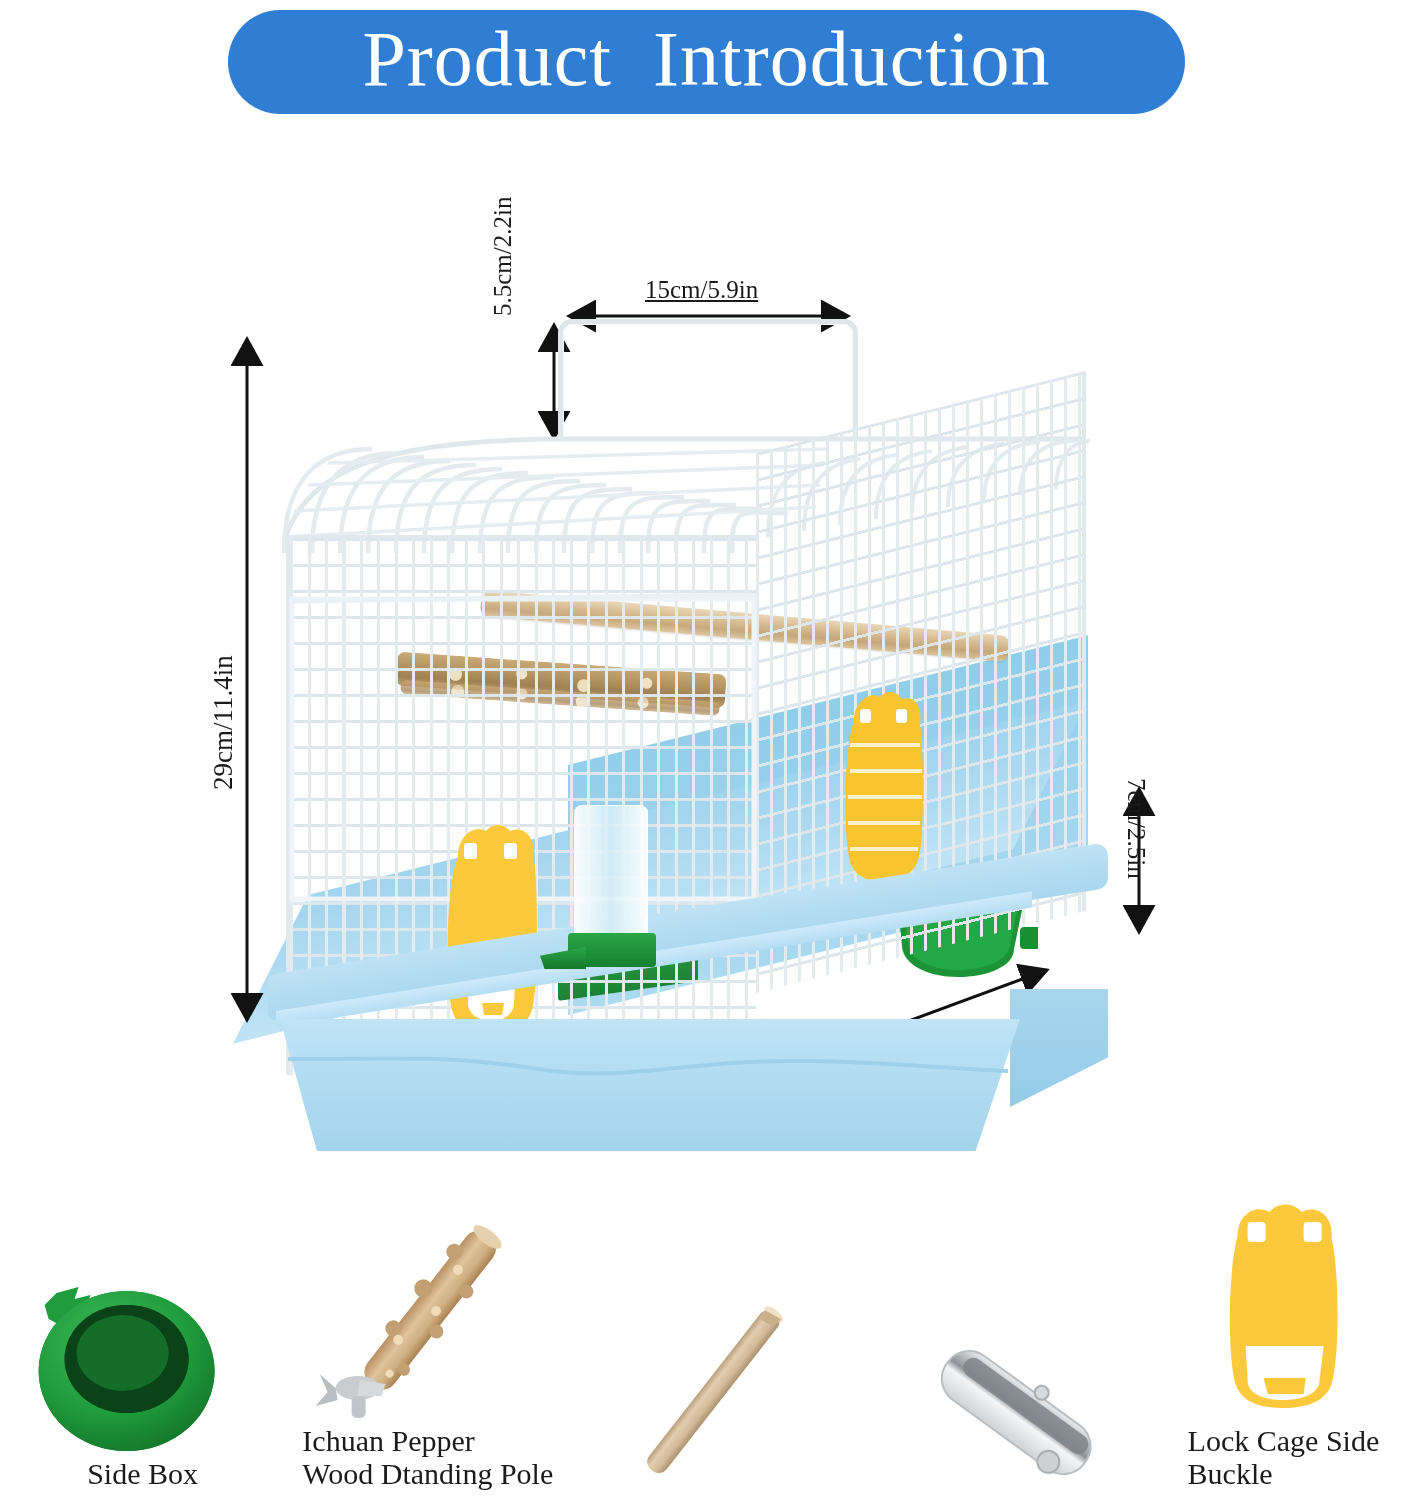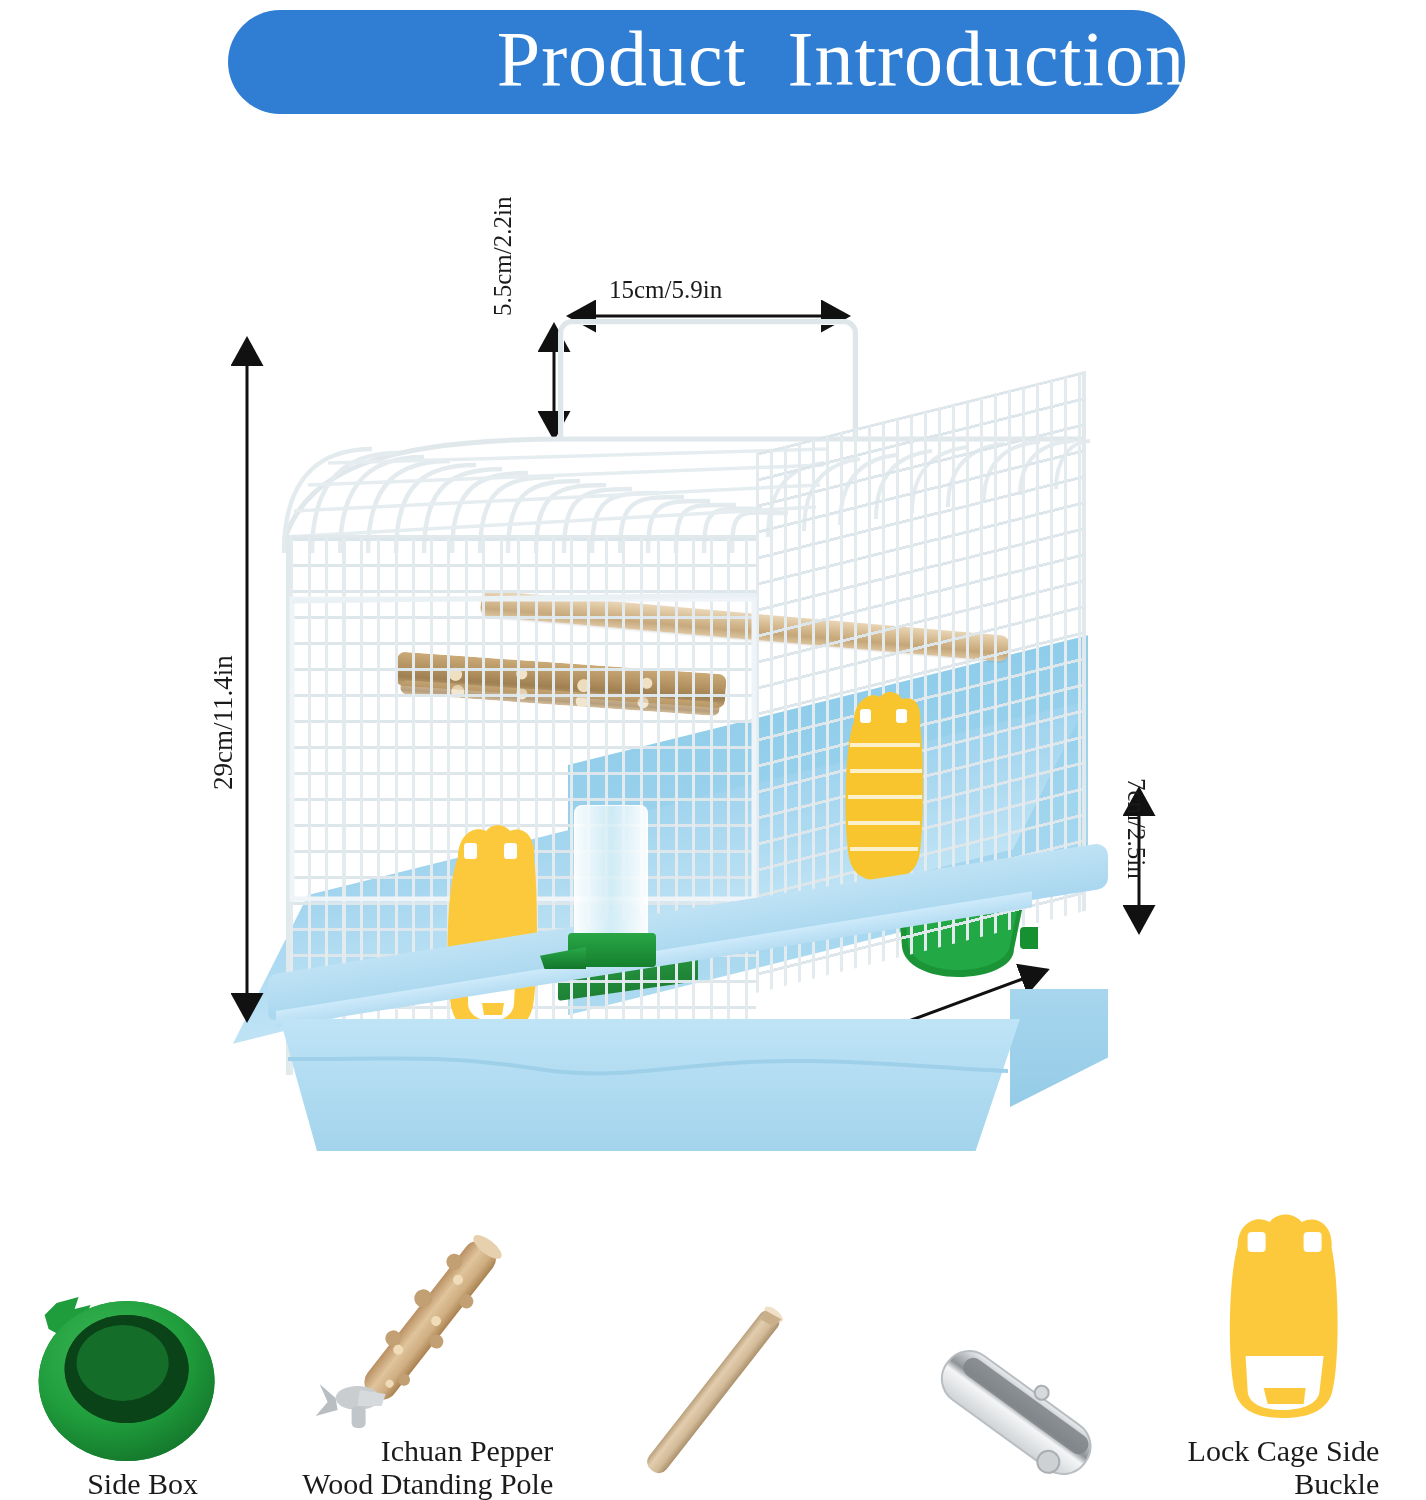--- a/index.html
+++ b/index.html
@@ -18,21 +18,21 @@
   #title-banner {
     position: absolute;
     left: 228px;
     top: 10px;
     width: 957px;
     height: 104px;
     background: #2f7ed4;
     border-radius: 52px;
     display: flex;
     align-items: center;
-    justify-content: flex-end;
+    justify-content: center;
   }
   #title-text {
     color: #ffffff;
     font-size: 78px;
     letter-spacing: 1px;
     white-space: pre;
     font-family: "Liberation Serif", "DejaVu Serif", serif;
     line-height: 1;
     padding-bottom: 6px;
   }
@@ -197,24 +197,25 @@
     display: flex; align-items: flex-end;
   }
   .acc-cell {
     flex: 1 1 0;
     height: 335px;
     position: relative;
     display: flex; flex-direction: column; align-items: center; justify-content: flex-end;
   }
   .acc-art { position: relative; width: 100%; height: 235px; }
   .acc-label {
-    text-align: right;
+    text-align: left;
     font-size: 30px;
     line-height: 1.08;
     color: #1b1b1b;
+    padding-bottom: 10px;
     white-space: pre-line;
     font-family: "Liberation Serif", "DejaVu Serif", serif;
   }
 
   
   #food-bowl-art { position: absolute; left: 0; top: 52px; width: 100%; height: 180px; }
   
   #waterbowl-art { position: absolute; left: 0; top: 6px; width: 100%; height: 228px; }
   
   #pepper-art { position: absolute; left: 0; top: 10px; width: 100%; height: 225px; }
@@ -250,21 +251,21 @@
 
     <line x1="247" y1="222" x2="247" y2="900" stroke="#111" stroke-width="3" marker-start="url(#ah2)" marker-end="url(#ah)"></line>
 
     <line x1="1139" y1="672" x2="1139" y2="812" stroke="#111" stroke-width="3" marker-start="url(#ah2)" marker-end="url(#ah)"></line>
 
     <line x1="330" y1="922" x2="672" y2="968" stroke="#111" stroke-width="3" marker-start="url(#ah2)" marker-end="url(#ah)"></line>
 
     <line x1="735" y1="965" x2="1047" y2="850" stroke="#111" stroke-width="3" marker-end="url(#ah)"></line>
   </svg>
 
-  <div class="dim-label" style="left:609px; top:156px;">15cm/5.9in</div>
+  <div class="dim-label" style="left:645px; top:156px;text-decoration:underline;">15cm/5.9in</div>
 
   <div class="dim-label" style="left:489px; top:196px; transform:rotate(-90deg); transform-origin:left top;">5.5cm/2.2in</div>
 
   <div class="dim-label" style="left:208px; top:670px; transform:rotate(-90deg); transform-origin:left top; font-size:27px;">29cm/11.4in</div>
 
   <div class="dim-label" style="left:1150px; top:658px; transform:rotate(90deg); transform-origin:left top;">7cm/2.5in</div>
 
   <div class="dim-label" style="left:425px; top:946px; transform:rotate(7deg); transform-origin:left top; font-size:27px;">20cm/7.9in</div>
 
   <div class="dim-label" style="left:852px; top:930px; transform:rotate(-20deg); transform-origin:left top; font-size:27px;">28cm/11in</div>

